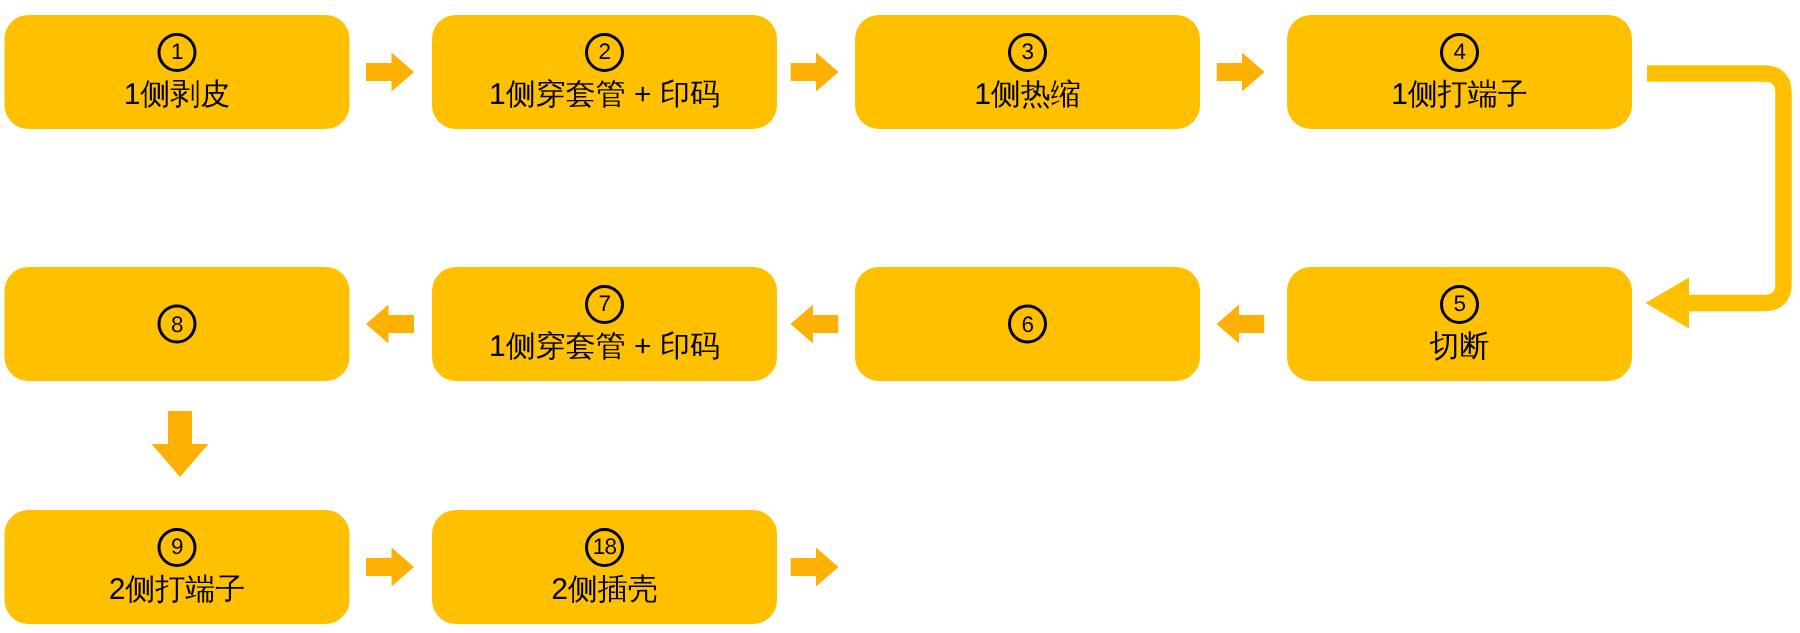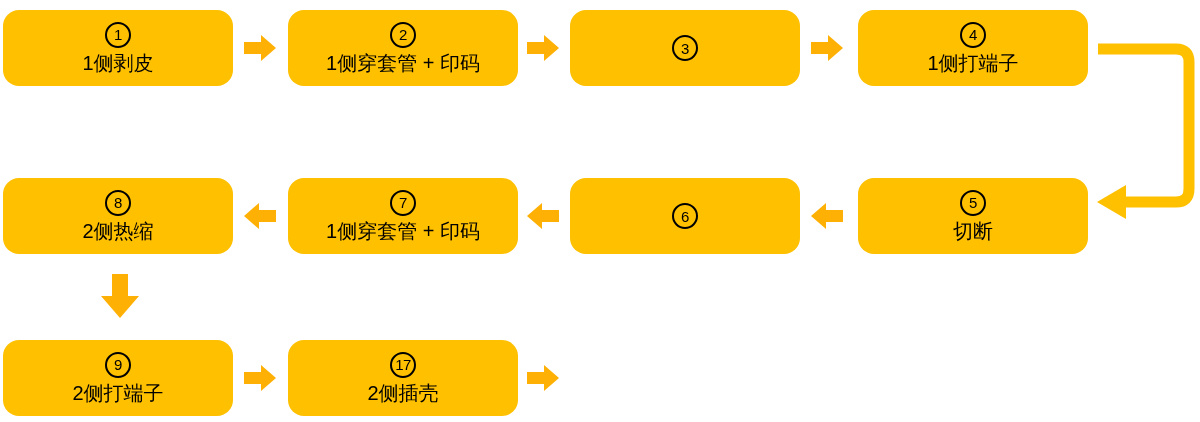--- a/index.html
+++ b/index.html
@@ -52,20 +52,21 @@
   <div class="box r1 c1">
     <span class="circ">2</span>
     <div class="lbl">1侧穿套管 + 印码</div>
   </div>
   <svg class="arrow" style="left:527px;top:35px" width="32" height="26">
       <polygon points="0,7 17,7 17,0 32,13 17,26 17,19 0,19"></polygon>
     </svg>
 
   <div class="box r1 c2">
     <span class="circ">3</span>
+    <div class="lbl">1侧热缩</div>
   </div>
   <svg class="arrow" style="left:811px;top:35px" width="32" height="26">
       <polygon points="0,7 17,7 17,0 32,13 17,26 17,19 0,19"></polygon>
     </svg>
 
   <div class="box r1 c3">
     <span class="circ">4</span>
     <div class="lbl">1侧打端子</div>
   </div>
 
@@ -92,37 +93,36 @@
   <div class="box r2 c1">
     <span class="circ">7</span>
     <div class="lbl">1侧穿套管 + 印码</div>
   </div>
   <svg class="arrow" style="left:244px;top:203px" width="32" height="26">
       <polygon points="32,7 15,7 15,0 0,13 15,26 15,19 32,19"></polygon>
     </svg>
 
   <div class="box r2 c0">
     <span class="circ">8</span>
-    <div class="lbl">2侧热缩</div>
   </div>
 
   <svg class="arrow" style="left:101px;top:274px" width="38" height="44">
       <polygon points="11,0 27,0 27,22 38,22 19,44 0,22 11,22"></polygon>
     </svg>
 
   <div class="box r3 c0">
     <span class="circ">9</span>
     <div class="lbl">2侧打端子</div>
   </div>
   <svg class="arrow" style="left:244px;top:365px" width="32" height="26">
       <polygon points="0,7 17,7 17,0 32,13 17,26 17,19 0,19"></polygon>
     </svg>
 
   <div class="box r3 c1">
-    <span class="circ">17</span>
+    <span class="circ">18</span>
     <div class="lbl">2侧插壳</div>
   </div>
   <svg class="arrow" style="left:527px;top:365px" width="32" height="26">
       <polygon points="0,7 17,7 17,0 32,13 17,26 17,19 0,19"></polygon>
     </svg>
 
 
 </div>
 
 </body></html>

